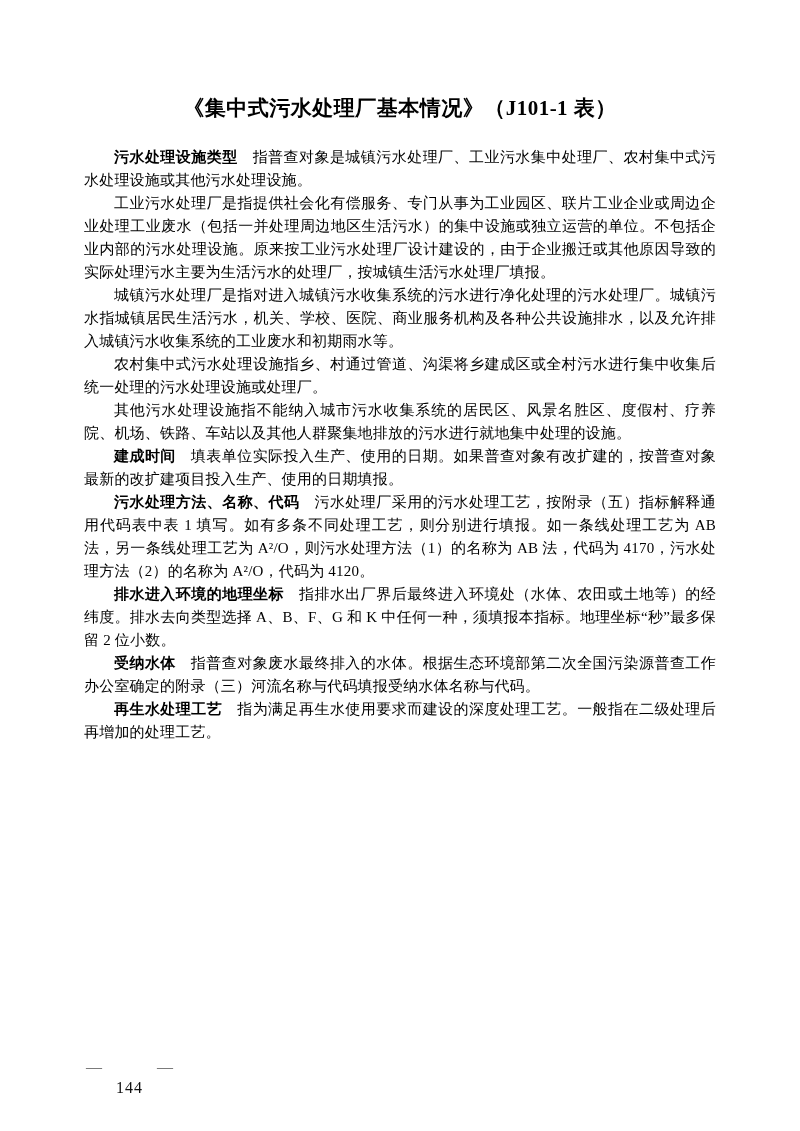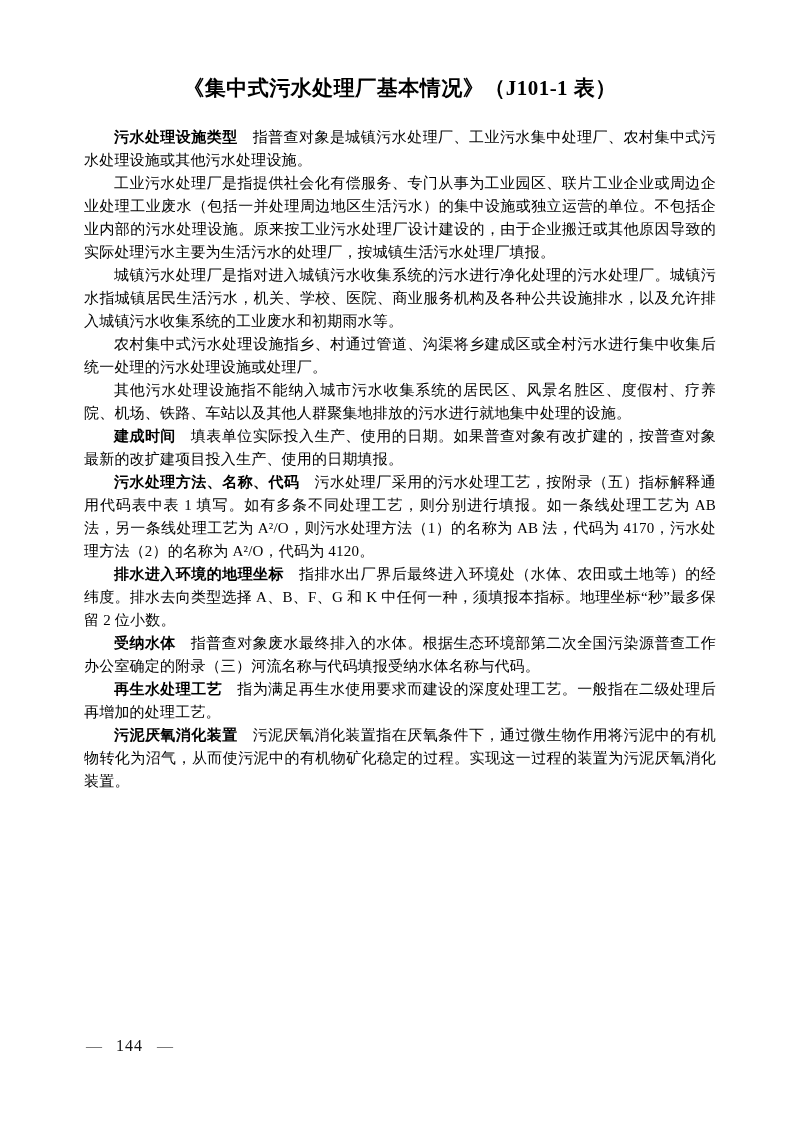--- a/index.html
+++ b/index.html
@@ -10,21 +10,21 @@
     height: 1131px;
     margin: 0 auto;
     background: #ffffff;
     font-family: "Liberation Serif", "DejaVu Serif", serif;
     color: #000000;
     overflow: hidden;
   }
   .content {
     position: absolute;
     left: 84px;
-    top: 74px;
+    top: 94px;
     width: 632px;
   }
   .doc-title {
     text-align: center;
     font-size: 21px;
     font-weight: bold;
     letter-spacing: 0.5px;
     line-height: 28px;
     margin-bottom: 24px;
     white-space: nowrap;
@@ -49,41 +49,40 @@
     position: absolute;
     left: 86px;
     top: 1036px;
     font-size: 16px;
     line-height: 20px;
     display: flex;
     align-items: center;
     gap: 14px;
     color: #333333;
   }
-  .footer .num { color: #111111; letter-spacing: 1px; }
+  .footer .num { color: #111111; letter-spacing: 1px; margin-top: 42px; }
   .footer .dash { transform: scaleY(0.8); }
 </style>
 </head>
 <body>
 
 <div class="page">
   <div class="content">
     <h1 class="doc-title">《集中式污水处理厂基本情况》（J101-1 表）</h1>
     <div class="body-text">
       <p><span class="term">污水处理设施类型</span><span>指普查对象是城镇污水处理厂、工业污水集中处理厂、农村集中式污水处理设施或其他污水处理设施。</span></p>
       <p><span>工业污水处理厂是指提供社会化有偿服务、专门从事为工业园区、联片工业企业或周边企业处理工业废水（包括一并处理周边地区生活污水）的集中设施或独立运营的单位。不包括企业内部的污水处理设施。原来按工业污水处理厂设计建设的，由于企业搬迁或其他原因导致的实际处理污水主要为生活污水的处理厂，按城镇生活污水处理厂填报。</span></p>
       <p><span>城镇污水处理厂是指对进入城镇污水收集系统的污水进行净化处理的污水处理厂。城镇污水指城镇居民生活污水，机关、学校、医院、商业服务机构及各种公共设施排水，以及允许排入城镇污水收集系统的工业废水和初期雨水等。</span></p>
       <p><span>农村集中式污水处理设施指乡、村通过管道、沟渠将乡建成区或全村污水进行集中收集后统一处理的污水处理设施或处理厂。</span></p>
       <p><span>其他污水处理设施指不能纳入城市污水收集系统的居民区、风景名胜区、度假村、疗养院、机场、铁路、车站以及其他人群聚集地排放的污水进行就地集中处理的设施。</span></p>
       <p><span class="term">建成时间</span><span>填表单位实际投入生产、使用的日期。如果普查对象有改扩建的，按普查对象最新的改扩建项目投入生产、使用的日期填报。</span></p>
       <p><span class="term">污水处理方法、名称、代码</span><span>污水处理厂采用的污水处理工艺，按附录（五）指标解释通用代码表中表 1 填写。如有多条不同处理工艺，则分别进行填报。如一条线处理工艺为 AB 法，另一条线处理工艺为 A²/O，则污水处理方法（1）的名称为 AB 法，代码为 4170，污水处理方法（2）的名称为 A²/O，代码为 4120。</span></p>
       <p><span class="term">排水进入环境的地理坐标</span><span>指排水出厂界后最终进入环境处（水体、农田或土地等）的经纬度。排水去向类型选择 A、B、F、G 和 K 中任何一种，须填报本指标。地理坐标“秒”最多保留 2 位小数。</span></p>
       <p><span class="term">受纳水体</span><span>指普查对象废水最终排入的水体。根据生态环境部第二次全国污染源普查工作办公室确定的附录（三）河流名称与代码填报受纳水体名称与代码。</span></p>
       <p><span class="term">再生水处理工艺</span><span>指为满足再生水使用要求而建设的深度处理工艺。一般指在二级处理后再增加的处理工艺。</span></p>
-      <p><span class="term">污泥厌氧消化装置</span><span>污泥厌氧消化装置指在厌氧条件下，通过微生物作用将污泥中的有机物转化为沼气，从而使污泥中的有机物矿化稳定的过程。实现这一过程的装置为污泥厌氧消化装置。</span></p>
     </div>
   </div>
   <div class="footer">
     <span class="dash">—</span>
     <span class="num">144</span>
     <span class="dash">—</span>
   </div>
 </div>
 
 </body></html>

